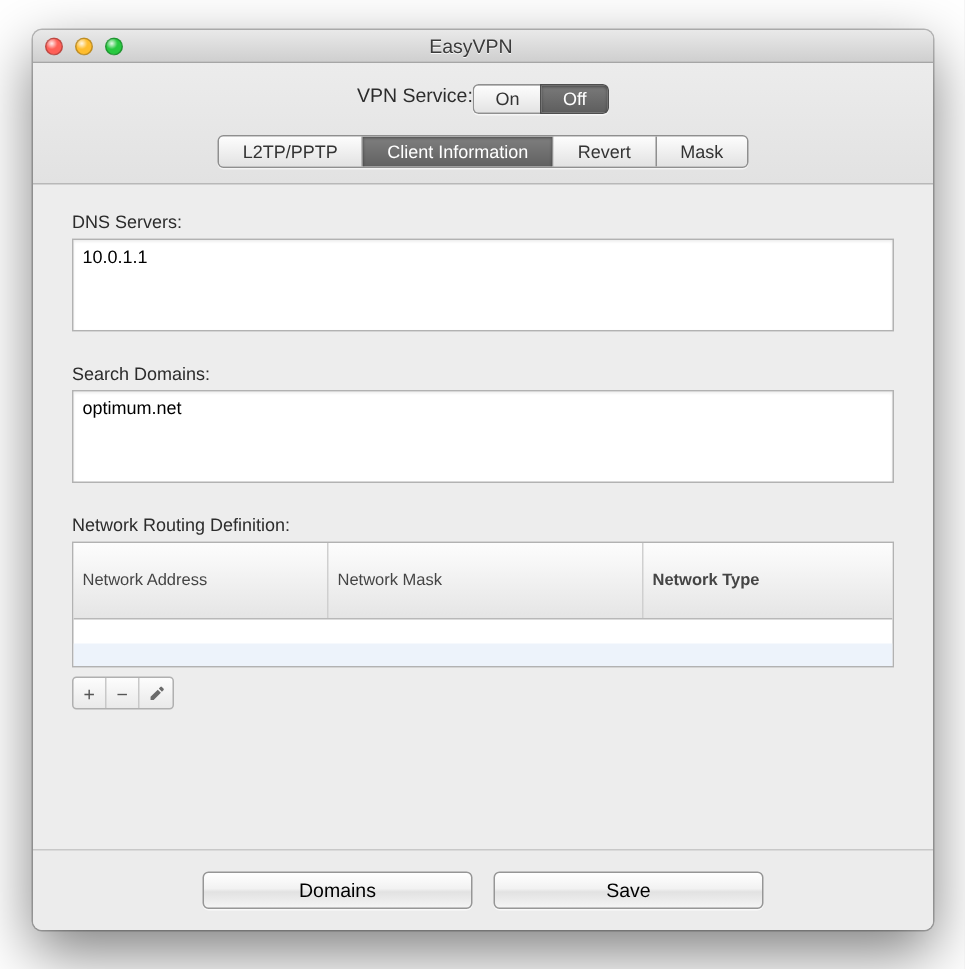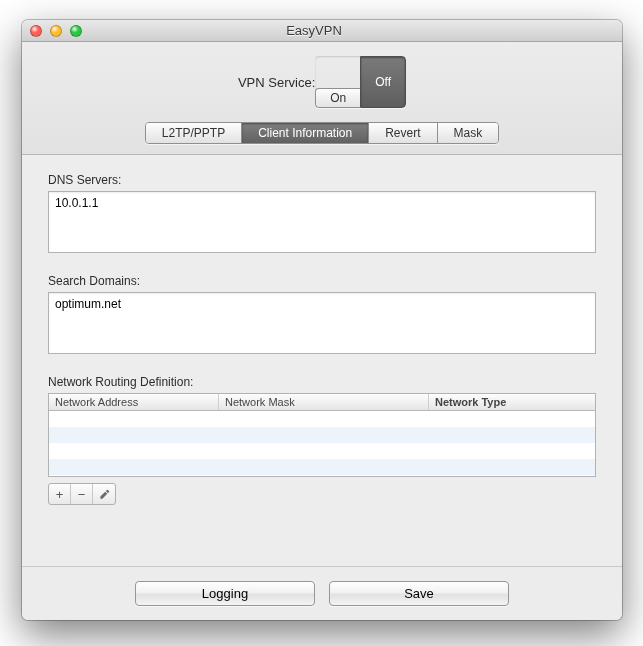--- a/index.html
+++ b/index.html
@@ -45,37 +45,37 @@
     position: absolute; left:0; right:16px; text-align: center;
     font-size: 13px; color: #3a3a3a;
     text-shadow: 0 1px 0 rgba(255,255,255,0.8);
   }
   .header-area {
     padding: 14px 0 10px 0;
     display: flex; flex-direction: column; align-items: center;
     border-bottom: 1px solid #b8b8b8;
     background: linear-gradient(to bottom, #ececec, #e2e2e2);
   }
-  .service-row { display: flex; align-items: center; gap: 0; }
+  .service-row { display: flex; gap: 0; }
   .service-label { font-size: 13px; color: #2c2c2c; }
   .segmented {
     display: inline-flex;
     border-radius: 4px;
     overflow: hidden;
     box-shadow: 0 1px 0 rgba(255,255,255,0.6), inset 0 1px 2px rgba(0,0,0,0.15);
   }
   .segmented button {
     border: 1px solid #8f8f8f;
     background: linear-gradient(to bottom, #fdfdfd, #e3e3e3);
     padding: 2px 14px;
     font-size: 12px;
     cursor: pointer;
     color: #333;
   }
-  .segmented button:first-child { border-radius: 4px 0 0 4px; border-right: none; margin-top: 32px; }
+  .segmented button:first-child { border-radius: 4px 0 0 4px; border-right: none; }
   .segmented button:last-child  { border-radius: 0 4px 4px 0; }
   .segmented button.active {
     background: linear-gradient(to bottom, #7a7a7a, #5e5e5e);
     color: #fff;
     border-color: #4e4e4e;
     box-shadow: inset 0 1px 2px rgba(0,0,0,0.4);
   }
   .tabs {
     margin-top: 14px;
     display: inline-flex;
@@ -128,21 +128,21 @@
     overflow: hidden;
   }
   .table-head {
     display: flex;
     background: linear-gradient(to bottom,#fdfdfd,#e5e5e5);
     border-bottom: 1px solid #b8b8b8;
     font-size: 11px;
     color: #454545;
   }
   .table-head div {
-    padding: 2px 6px;
+    padding: 19px 6px;
     border-right: 1px solid #cfcfcf;
     white-space: nowrap;
   }
   .table-head div:last-child { border-right: none; }
   .col-addr { flex: 0 0 170px; }
   .col-mask { flex: 0 0 210px; }
   .col-type { flex: 1; font-weight: bold; }
   .table-body { height: calc(100% - 18px); }
   .table-row { height: 16px; }
   .table-row.stripe { background: #edf3fb; }
@@ -253,17 +253,17 @@
       <button>
         <svg class="pencil" viewBox="0 0 16 16">
           <path d="M2 11 L9 4 L12 7 L5 14 L2 14 Z M10 3 L11.5 1.5 A1 1 0 0 1 13 1.5 L14.5 3 A1 1 0 0 1 14.5 4.5 L13 6 Z" fill="#6b6b6b"></path>
         </svg>
       </button>
     </div>
 
   </div>
 
   <div class="footer">
-    <button class="aqua-btn">Logging</button>
+    <button class="aqua-btn">Domains</button>
     <button class="aqua-btn">Save</button>
   </div>
 
 </div>
 
 </body></html>

